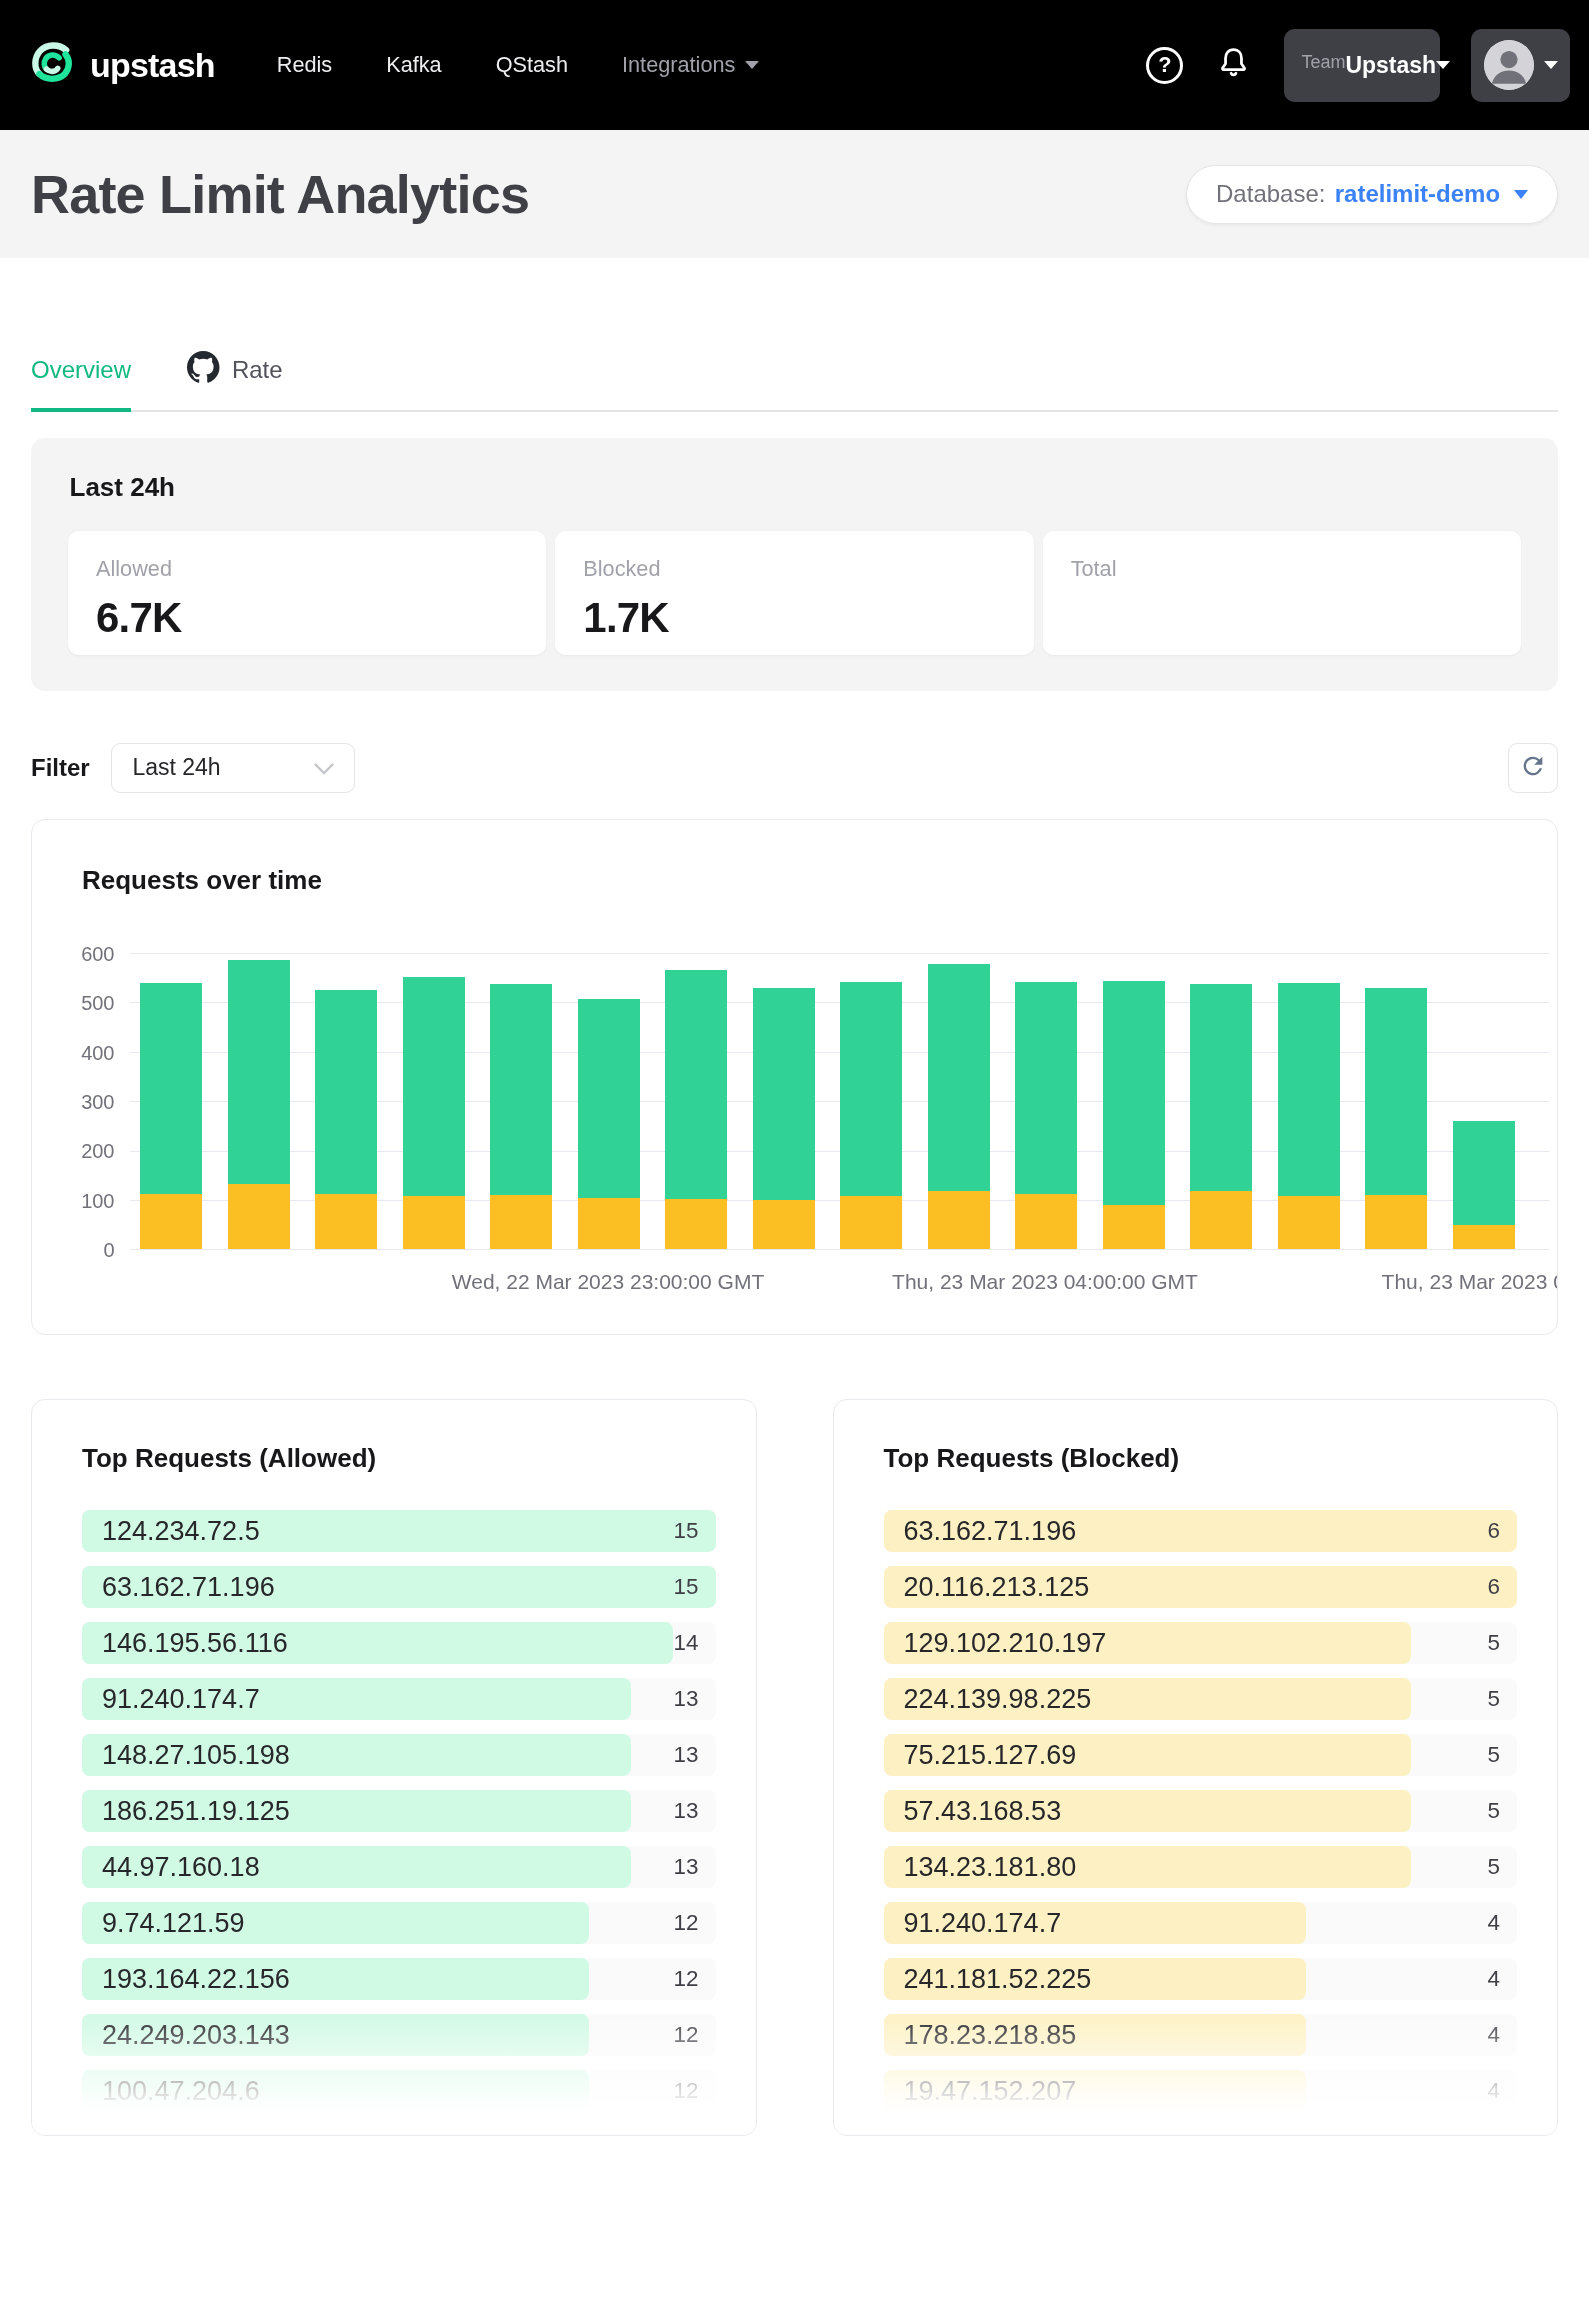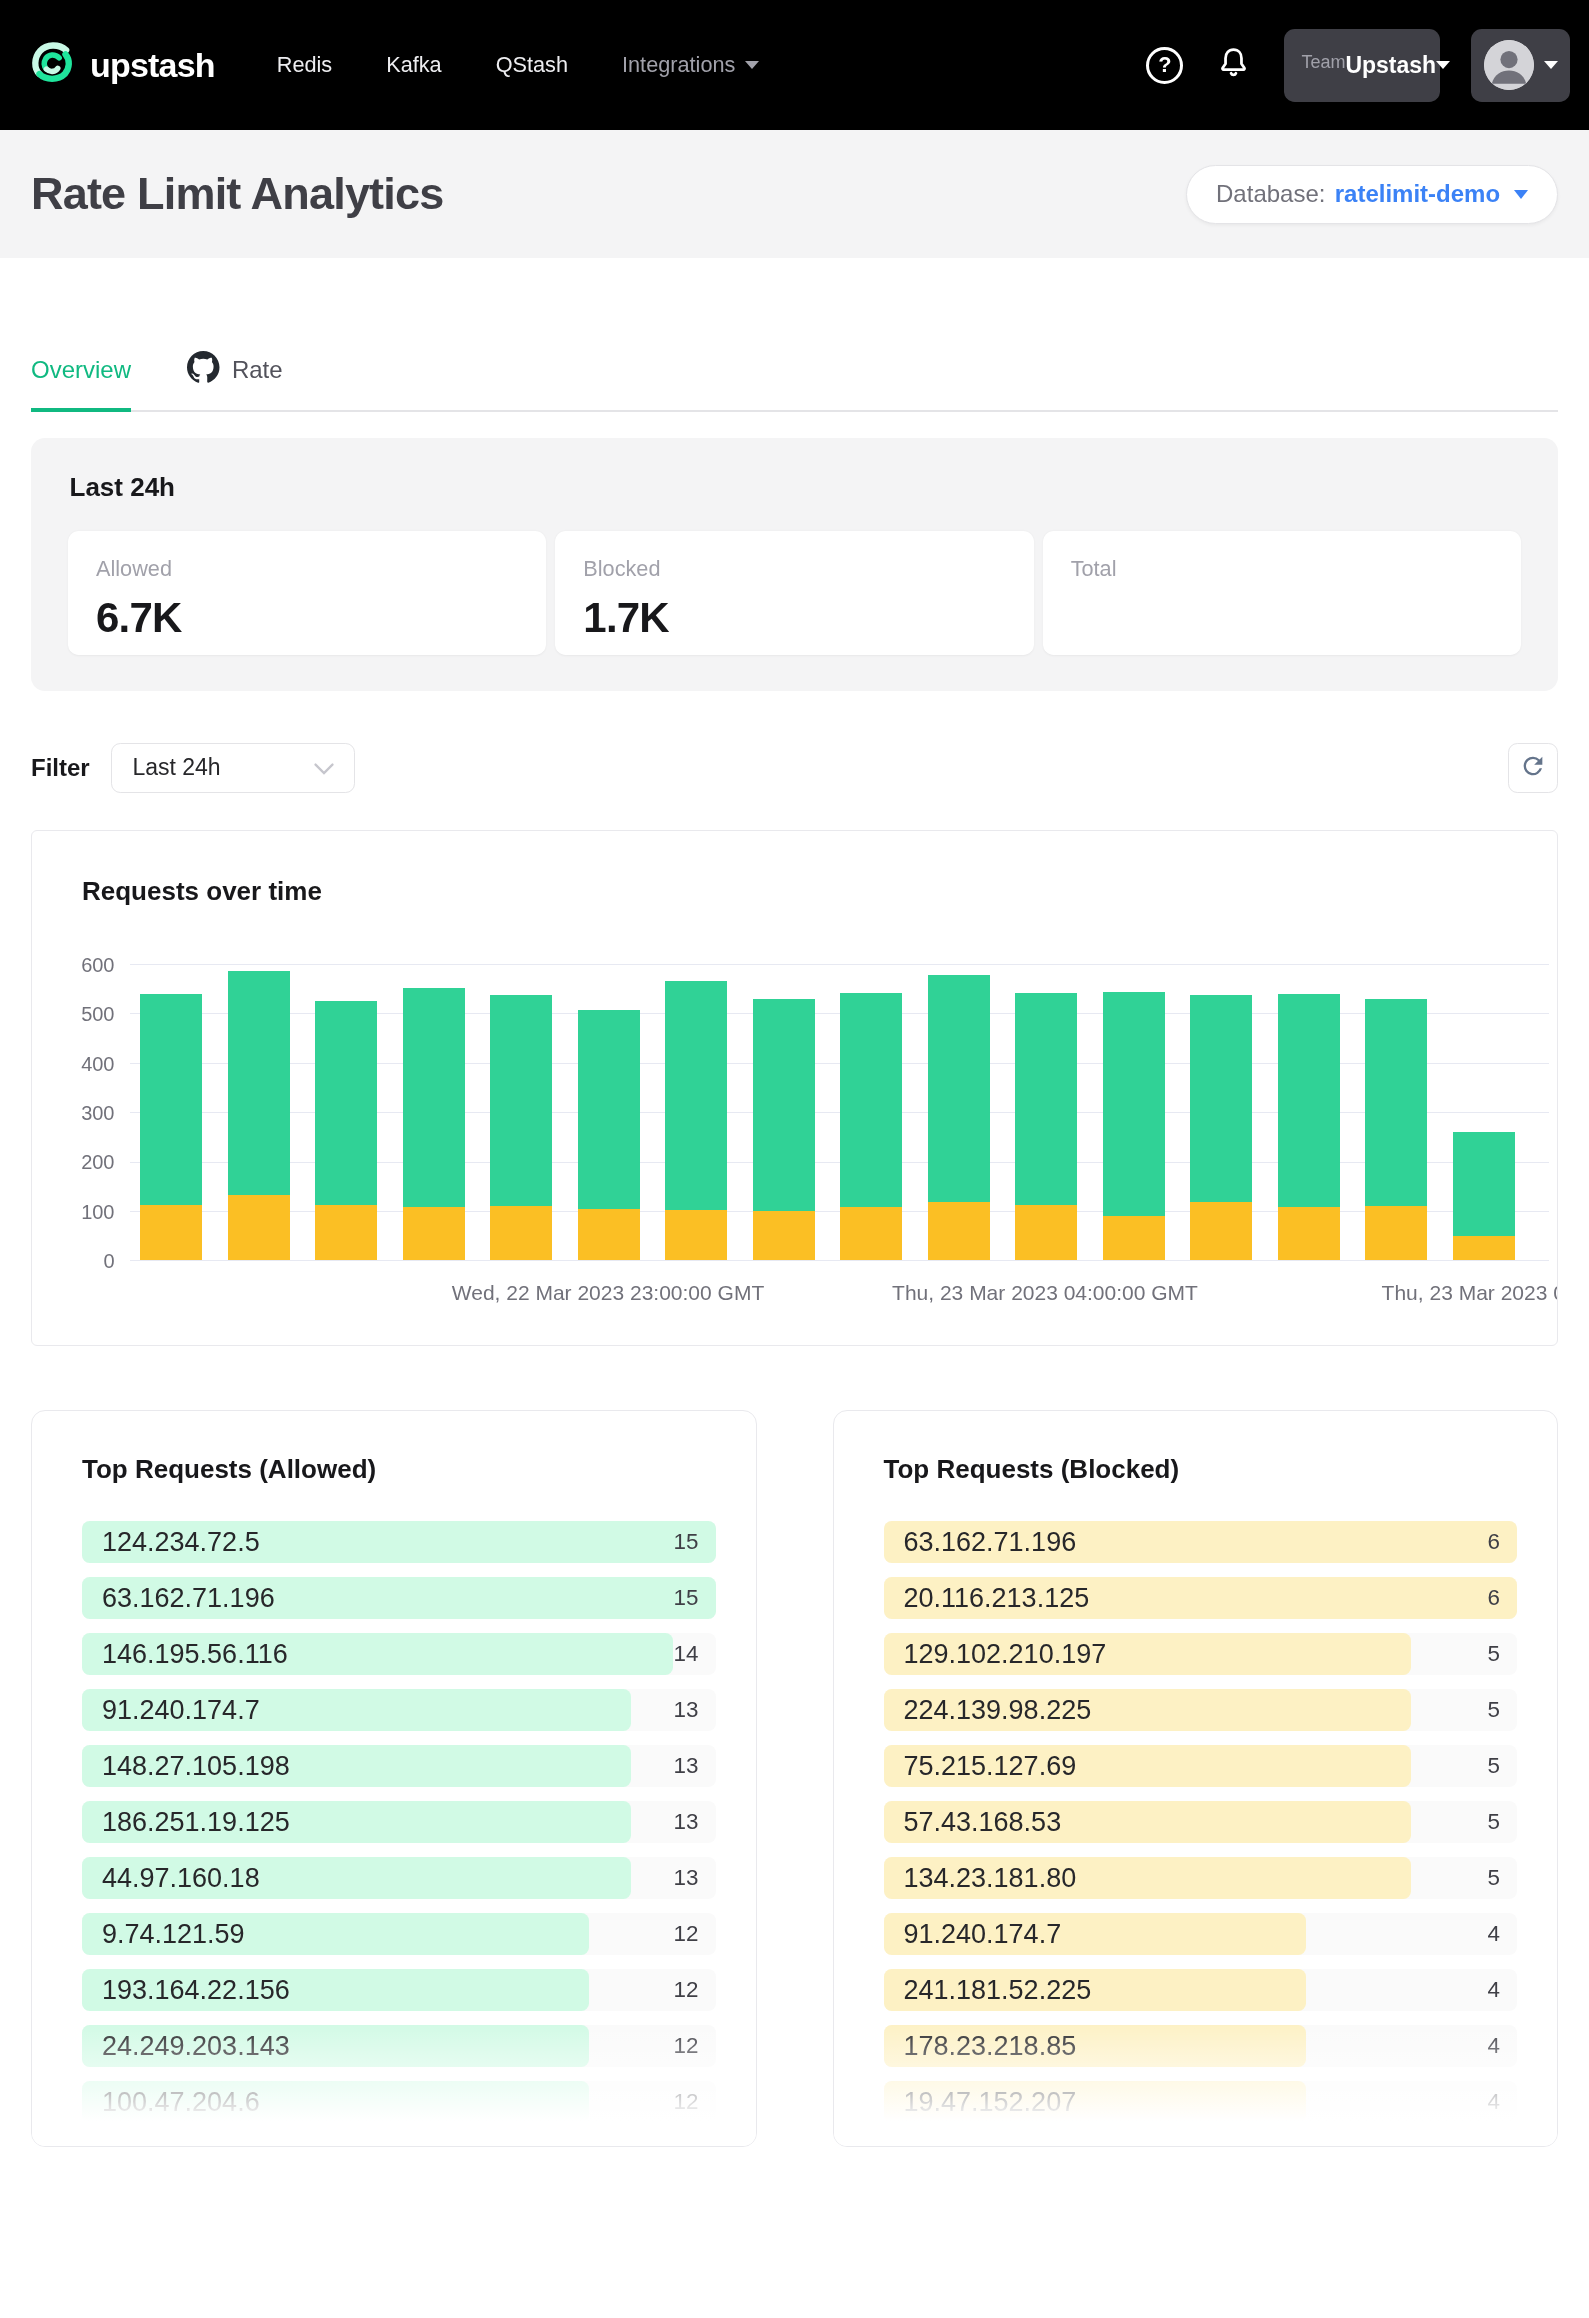--- a/index.html
+++ b/index.html
@@ -28,21 +28,21 @@
   .caret-white { width:0; height:0; border-left:7px solid transparent; border-right:7px solid transparent;
     border-top:8.5px solid #fff; margin-left:auto; }
   .avatar-box { background:#3f3f46; border-radius:10.8px; height:73px; width:99px;
     display:flex; align-items:center; justify-content:center; gap:9.3px; cursor:pointer; }
   .avatar { width:50px; height:50px; border-radius:50%; background:#e4e4e7; overflow:hidden;
     display:grid; place-items:center; }
 
   
   .header-band { height:128px; background:#f4f4f5; display:flex; align-items:center;
     justify-content:space-between; padding:0 31px; }
-  .page-title { font-size:45px; font-weight:700; color:#3f3f46; letter-spacing:-0.8px; margin:0; }
+  .page-title { font-size:54px; font-weight:700; color:#3f3f46; letter-spacing:-0.8px; margin:0; }
   .db-pill { background:#fff; border:0.8px solid #e4e4e7; box-shadow:0 1.5px 3.9px rgba(0,0,0,.05);
     border-radius:31px; height:59px; display:flex; align-items:center; gap:9.3px;
     padding:0 29px; font-size:24px; cursor:pointer; }
   .db-label { color:#71717a; }
   .db-name { color:var(--link-blue,#3b82f6); font-weight:700; }
   .caret-blue { width:0; height:0; border-left:7.7px solid transparent; border-right:7.7px solid transparent;
     border-top:9.3px solid var(--link-blue,#3b82f6); margin-left:4.6px; }
 
   main { padding:0 31px; }
 
@@ -64,21 +64,21 @@
   
   .filter-row { margin-top:52px; display:flex; align-items:center; gap:21.7px; }
   .filter-label { font-size:24px; font-weight:700; }
   .select { width:244px; height:50px; background:#fff; border:1.5px solid #e4e4e7; border-radius:9.3px;
     display:flex; align-items:center; justify-content:space-between; padding:0 20px;
     font-size:23px; color:#27272a; cursor:pointer; }
   .refresh-btn { margin-left:auto; width:50px; height:50px; background:#fff; border:1.5px solid #e4e4e7;
     border-radius:9.3px; display:grid; place-items:center; cursor:pointer; }
 
   
-  .chart-card { margin-top:37px; background:#fff; border:1.5px solid #e9e9ed; border-radius:6px;
+  .chart-card { margin-top:26px; background:#fff; border:1.5px solid #e9e9ed; border-radius:14px;
     padding:45px 7.7px 0 50px; overflow:hidden; position:relative; }
   .card-title { font-size:26px; font-weight:700; margin:0; color:#18181b; }
   .plot { position:relative; height:296px; margin:57px 0 85px 48px; }
   .grid-line { position:absolute; left:0; right:0; height:1.5px; background:#e7e9f2; }
   .y-tick { position:absolute; right:calc(100% + 15.5px); width:85px; text-align:right;
     transform:translateY(-50%); font-size:20px; color:#71717a; }
   .bars { position:absolute; inset:0; display:flex; align-items:flex-end; gap:25.5px; padding-left:10px; }
   .bar { width:62px; flex:none; display:flex; flex-direction:column; justify-content:flex-end; }
   .seg-green { background:var(--chart-green,#30d296); }
   .seg-yellow { background:var(--chart-yellow,#fbbf24); }

